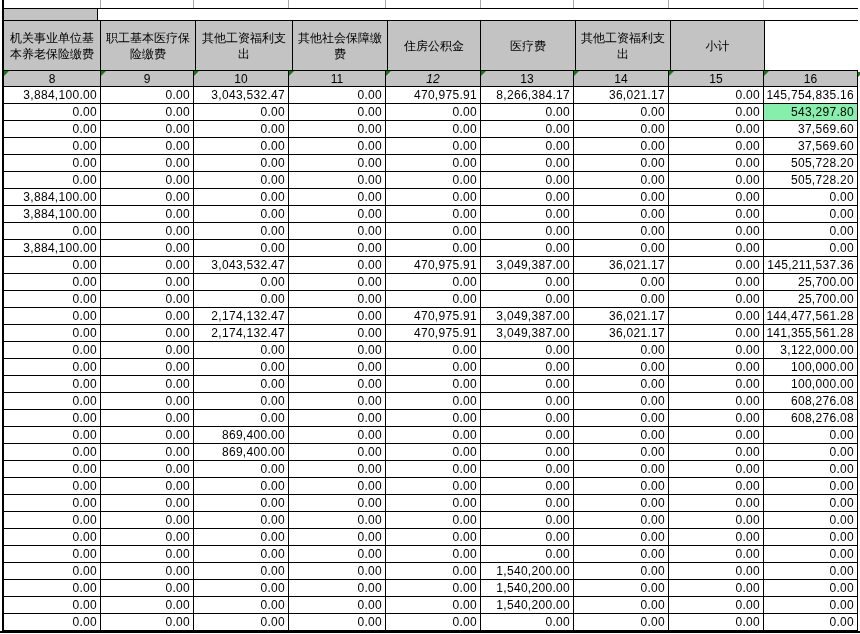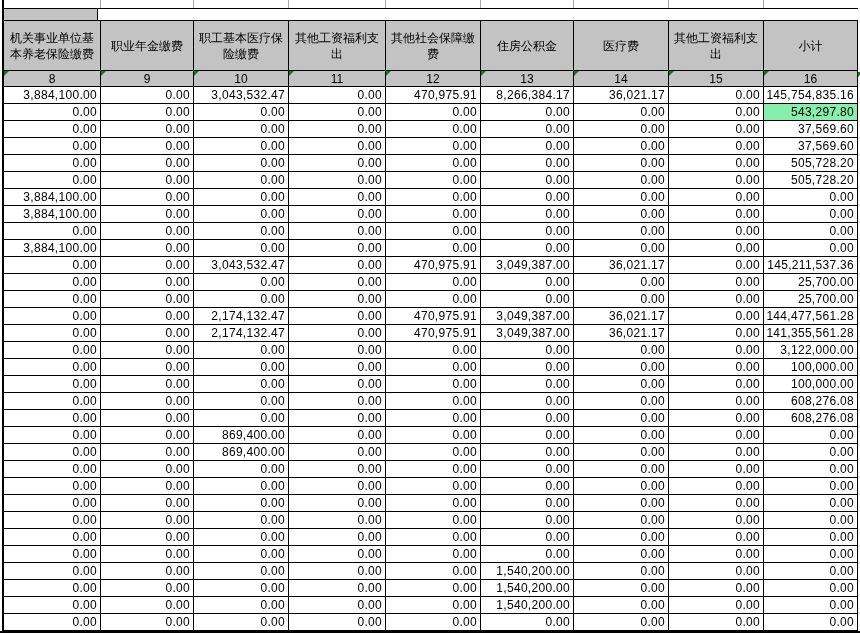--- a/index.html
+++ b/index.html
@@ -45,21 +45,20 @@
     </div>
   <div class="left-border"></div>
   <div class="top-border"></div>
 
   <div class="row section-row">
     <div class="cell" style="width: 94px; background: rgb(195, 195, 195);"></div>
   </div>
 
   <div class="row header-row" id="header-row">
       <div class="cell header-cell" style="width: 97px; background: rgb(195, 195, 195);">机关事业单位基本养老保险缴费</div>
-      <div class="cell header-cell" style="width: 93px; background: rgb(195, 195, 195);">职业年金缴费</div>
       <div class="cell header-cell" style="width: 95px; background: rgb(195, 195, 195);">职工基本医疗保险缴费</div>
       <div class="cell header-cell" style="width: 97px; background: rgb(195, 195, 195);">其他工资福利支出</div>
       <div class="cell header-cell" style="width: 95px; background: rgb(195, 195, 195);">其他社会保障缴费</div>
       <div class="cell header-cell" style="width: 93px; background: rgb(195, 195, 195);">住房公积金</div>
       <div class="cell header-cell" style="width: 95px; background: rgb(195, 195, 195);">医疗费</div>
       <div class="cell header-cell" style="width: 95px; background: rgb(195, 195, 195); text-align: center;">其他工资福利支出</div>
       <div class="cell header-cell" style="width: 94px; background: rgb(195, 195, 195);">小计</div>
     </div>
   <div class="row code-row" id="code-row">
       <div class="cell code-cell" style="width: 97px; background: rgb(195, 195, 195);">
@@ -71,21 +70,21 @@
         <span>9</span>
       </div>
       <div class="cell code-cell" style="width: 95px; background: rgb(195, 195, 195);">
         <span class="err-tri" style="border-top-color: rgb(15, 125, 15);"></span>
         <span>10</span>
       </div>
       <div class="cell code-cell" style="width: 97px; background: rgb(195, 195, 195);">
         <span class="err-tri" style="border-top-color: rgb(15, 125, 15);"></span>
         <span>11</span>
       </div>
-      <div class="cell code-cell" style="width: 95px; background: rgb(195, 195, 195);">
+      <div class="cell code-cell" style="width: 95px; background: rgb(195, 195, 195); font-style: italic;">
         <span class="err-tri" style="border-top-color: rgb(15, 125, 15);"></span>
         <span>12</span>
       </div>
       <div class="cell code-cell" style="width: 93px; background: rgb(195, 195, 195);">
         <span class="err-tri" style="border-top-color: rgb(15, 125, 15);"></span>
         <span>13</span>
       </div>
       <div class="cell code-cell" style="width: 95px; background: rgb(195, 195, 195);">
         <span class="err-tri" style="border-top-color: rgb(15, 125, 15);"></span>
         <span>14</span>

